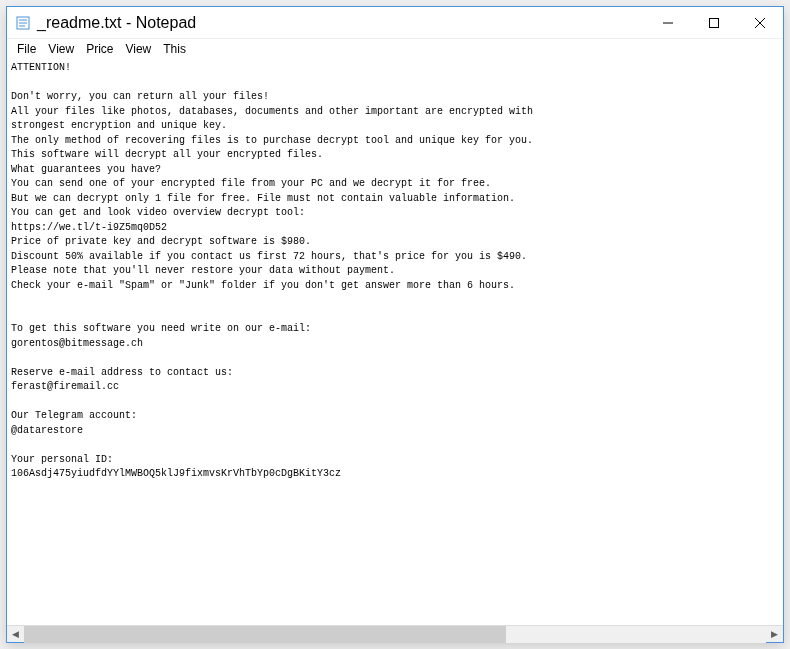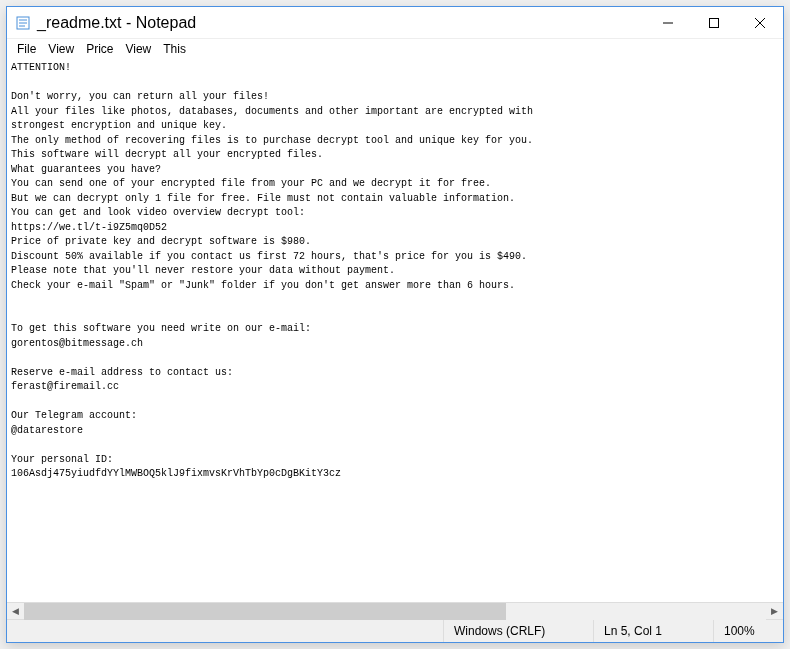--- a/index.html
+++ b/index.html
@@ -176,20 +176,14 @@
   </div>
 
   <div class="hscroll">
     <div class="arrow">◀</div>
     <div class="track">
       <div class="thumb"></div>
     </div>
     <div class="arrow">▶</div>
   </div>
 
-  <div class="statusbar">
-    <div class="status-spacer"></div>
-    <div class="status-segment" style="width:150px">Windows (CRLF)</div>
-    <div class="status-segment" style="width:120px">Ln 5, Col 1</div>
-    <div class="status-segment" style="width:70px">100%</div>
-  </div>
 
 </div>
 
 </body></html>

